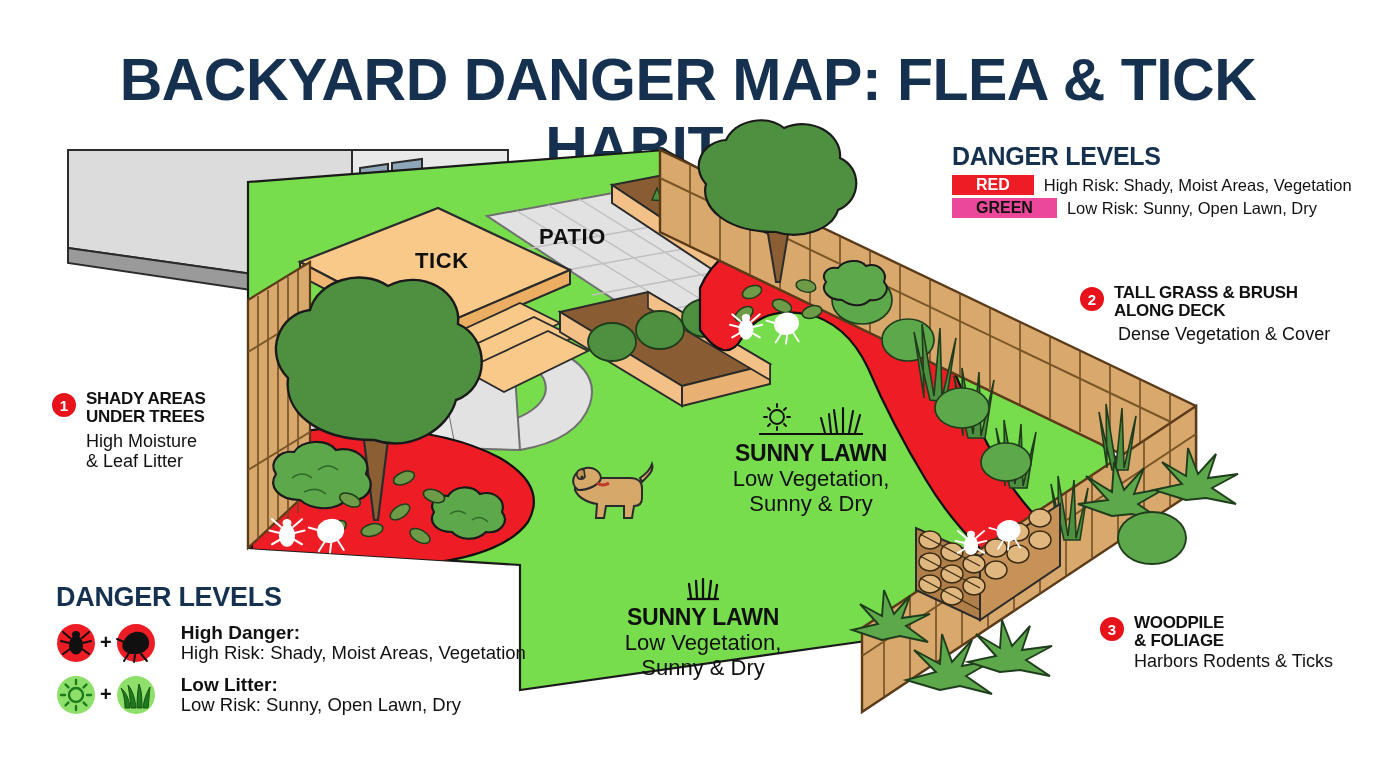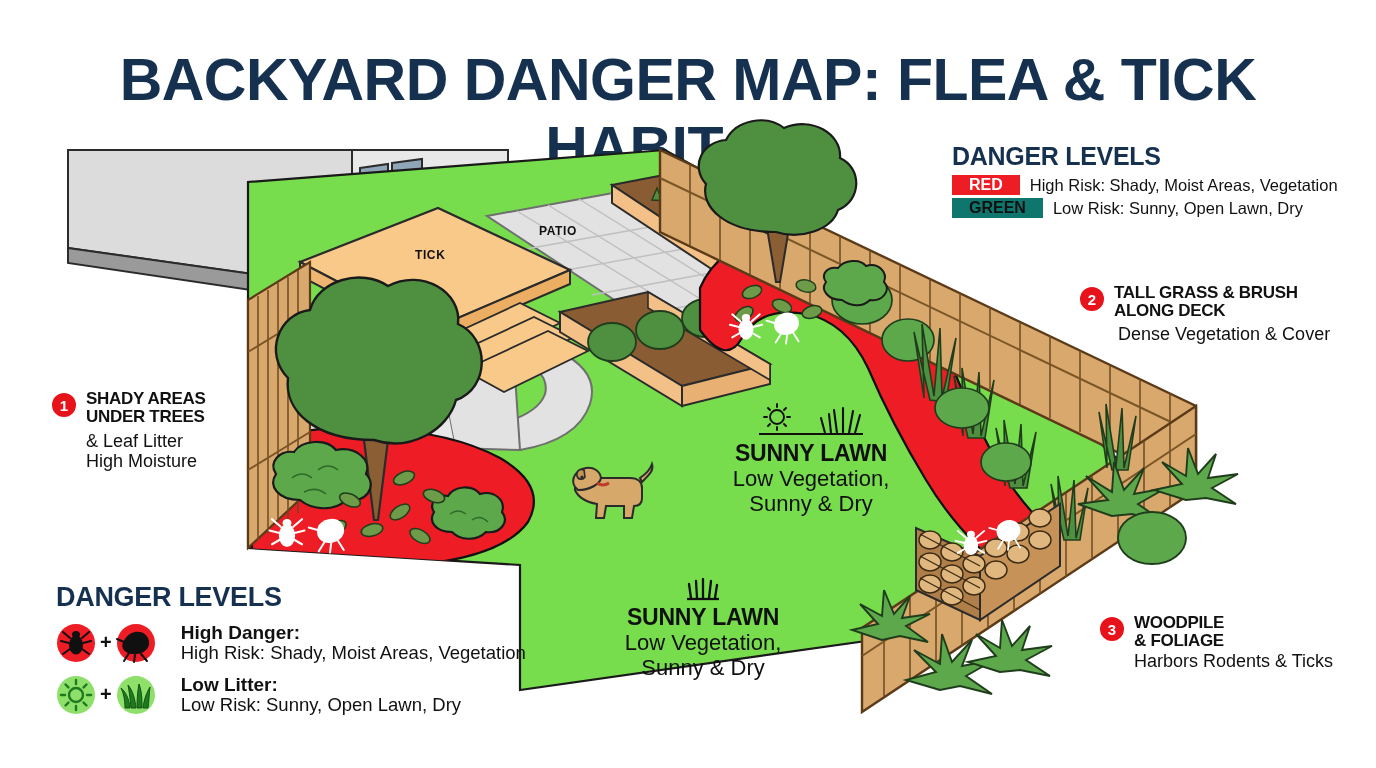--- a/index.html
+++ b/index.html
@@ -27,24 +27,24 @@
 
   
   .legend-tr { position: absolute; left: 952px; top: 142px; width: 400px; }
   .legend-tr .lg-head {
     font-size: 25px; font-weight: bold; color: #15314F; letter-spacing: -0.3px;
     margin-bottom: 4px;
   }
   .legend-row { display: flex; align-items: center; margin-bottom: 3px; }
   .chip {
     font-size: 16px; font-weight: bold; color: #ffffff;
-    background: #EE1C25; padding: 1px 17px; line-height: 18px;
+    background: #EE1C25; padding: 1px 24px; line-height: 18px;
     display: inline-block; text-align: right; min-width: 48px;
   }
-  .chip.green { background: #0f766e; color: #101010; min-width: 74px; }
+  .chip.green { background: #ec4899; color: #101010; min-width: 74px; }
   .legend-row .desc { font-size: 16.5px; color: #111; margin-left: 10px; }
 
   .callout { position: absolute; }
   .callout .co-head {
     display: flex; align-items: flex-start;
   }
   .badge {
     width: 24px; height: 24px; border-radius: 50%;
     background: #E8131A; color: #fff;
     font-size: 15px; font-weight: bold;
@@ -82,21 +82,21 @@
 
   
   .map-label { position: absolute; text-align: center; color: #101010; }
   .map-label .ml-title { font-size: 23px; font-weight: bold; letter-spacing: -0.2px; }
   .map-label .ml-sub { font-size: 22px; line-height: 1.12; }
 
   #lawn-label-1 { left: 688px; top: 402px; width: 246px; }
   #lawn-label-2 { left: 588px; top: 578px; width: 230px; }
 
   .area-tag {
-    position: absolute; font-size: 12px; font-weight: bold;
+    position: absolute; font-size: 22px; font-weight: bold;
     color: #101010; letter-spacing: 0.6px;
   }
   #deck-tag { left: 415px; top: 248px; }
   #patio-tag { left: 539px; top: 224px; }
 </style>
 </head>
 <body>
 
 <div id="stage">
 
@@ -488,22 +488,22 @@
 
   <div class="callout" id="callout1">
     <div class="co-head">
       <div class="badge">1</div>
       <div class="co-title">
         <div>SHADY AREAS</div>
         <div>UNDER TREES</div>
       </div>
     </div>
     <div class="co-sub">
+      <div>High Moisture</div>
       <div>&amp; Leaf Litter</div>
-      <div>High Moisture</div>
     </div>
   </div>
 
   <div class="callout" id="callout2">
     <div class="co-head">
       <div class="badge">2</div>
       <div class="co-title">
         <div>TALL GRASS &amp; BRUSH</div>
         <div>ALONG DECK</div>
       </div>

